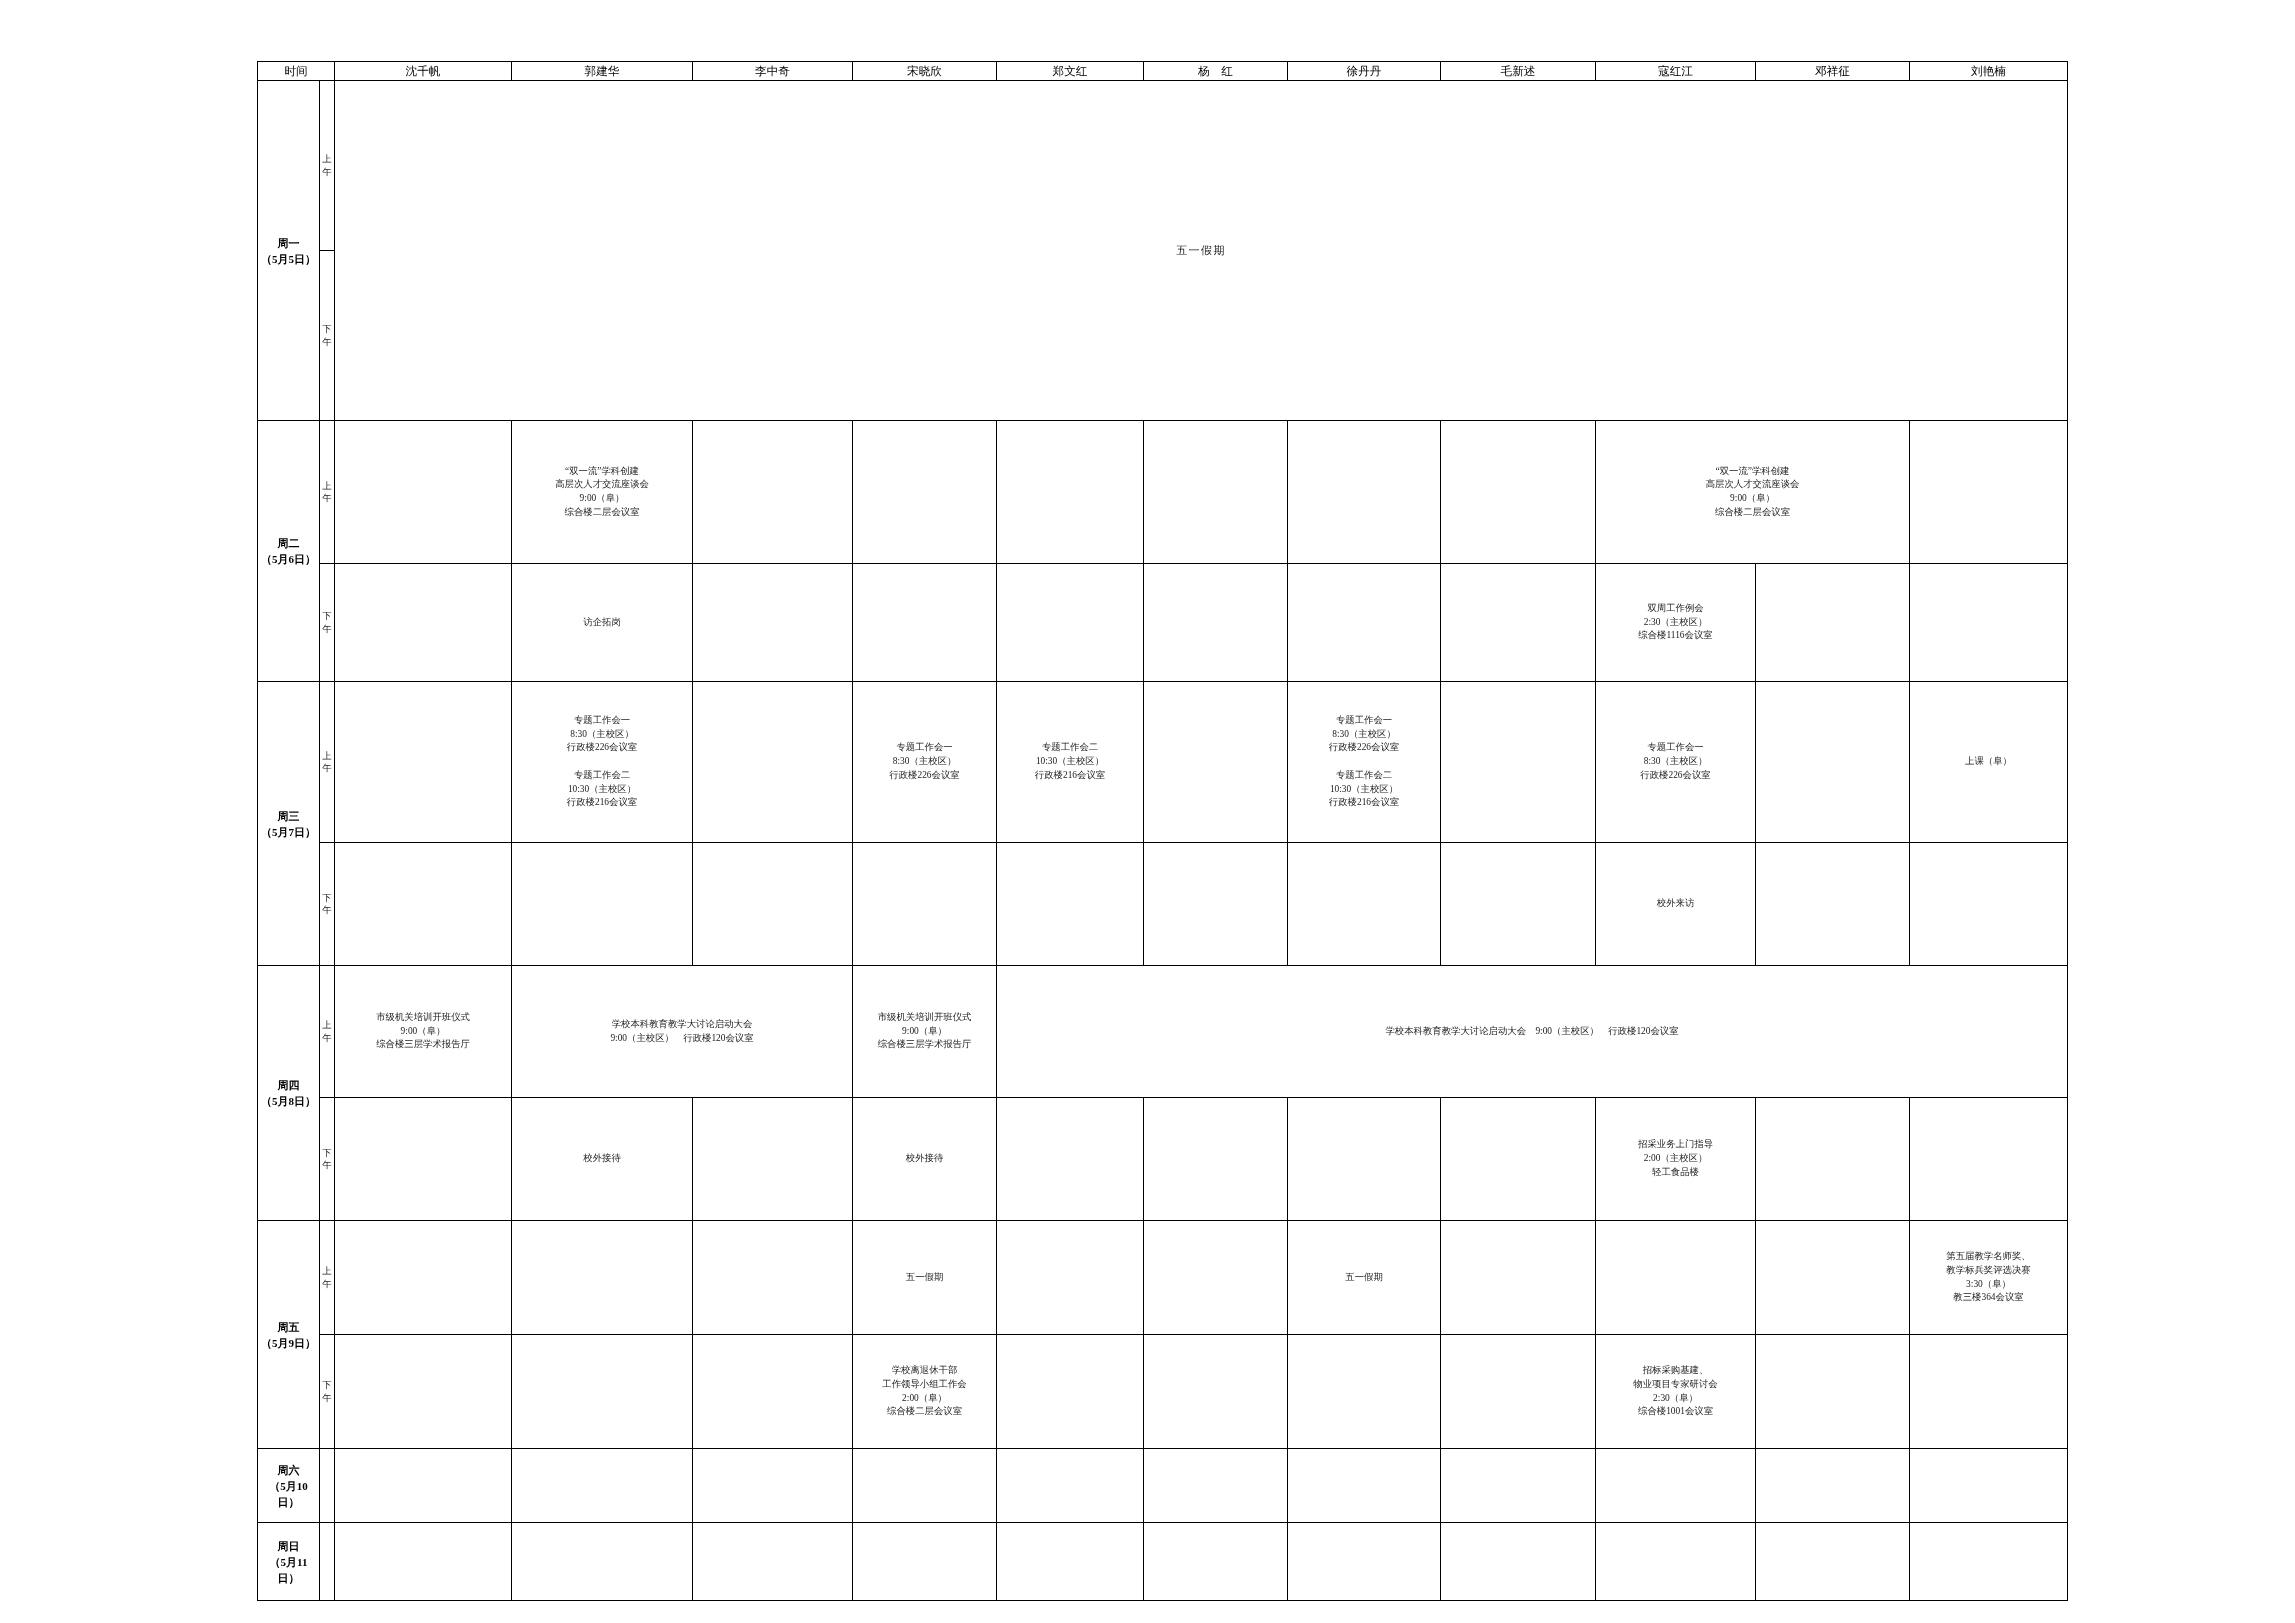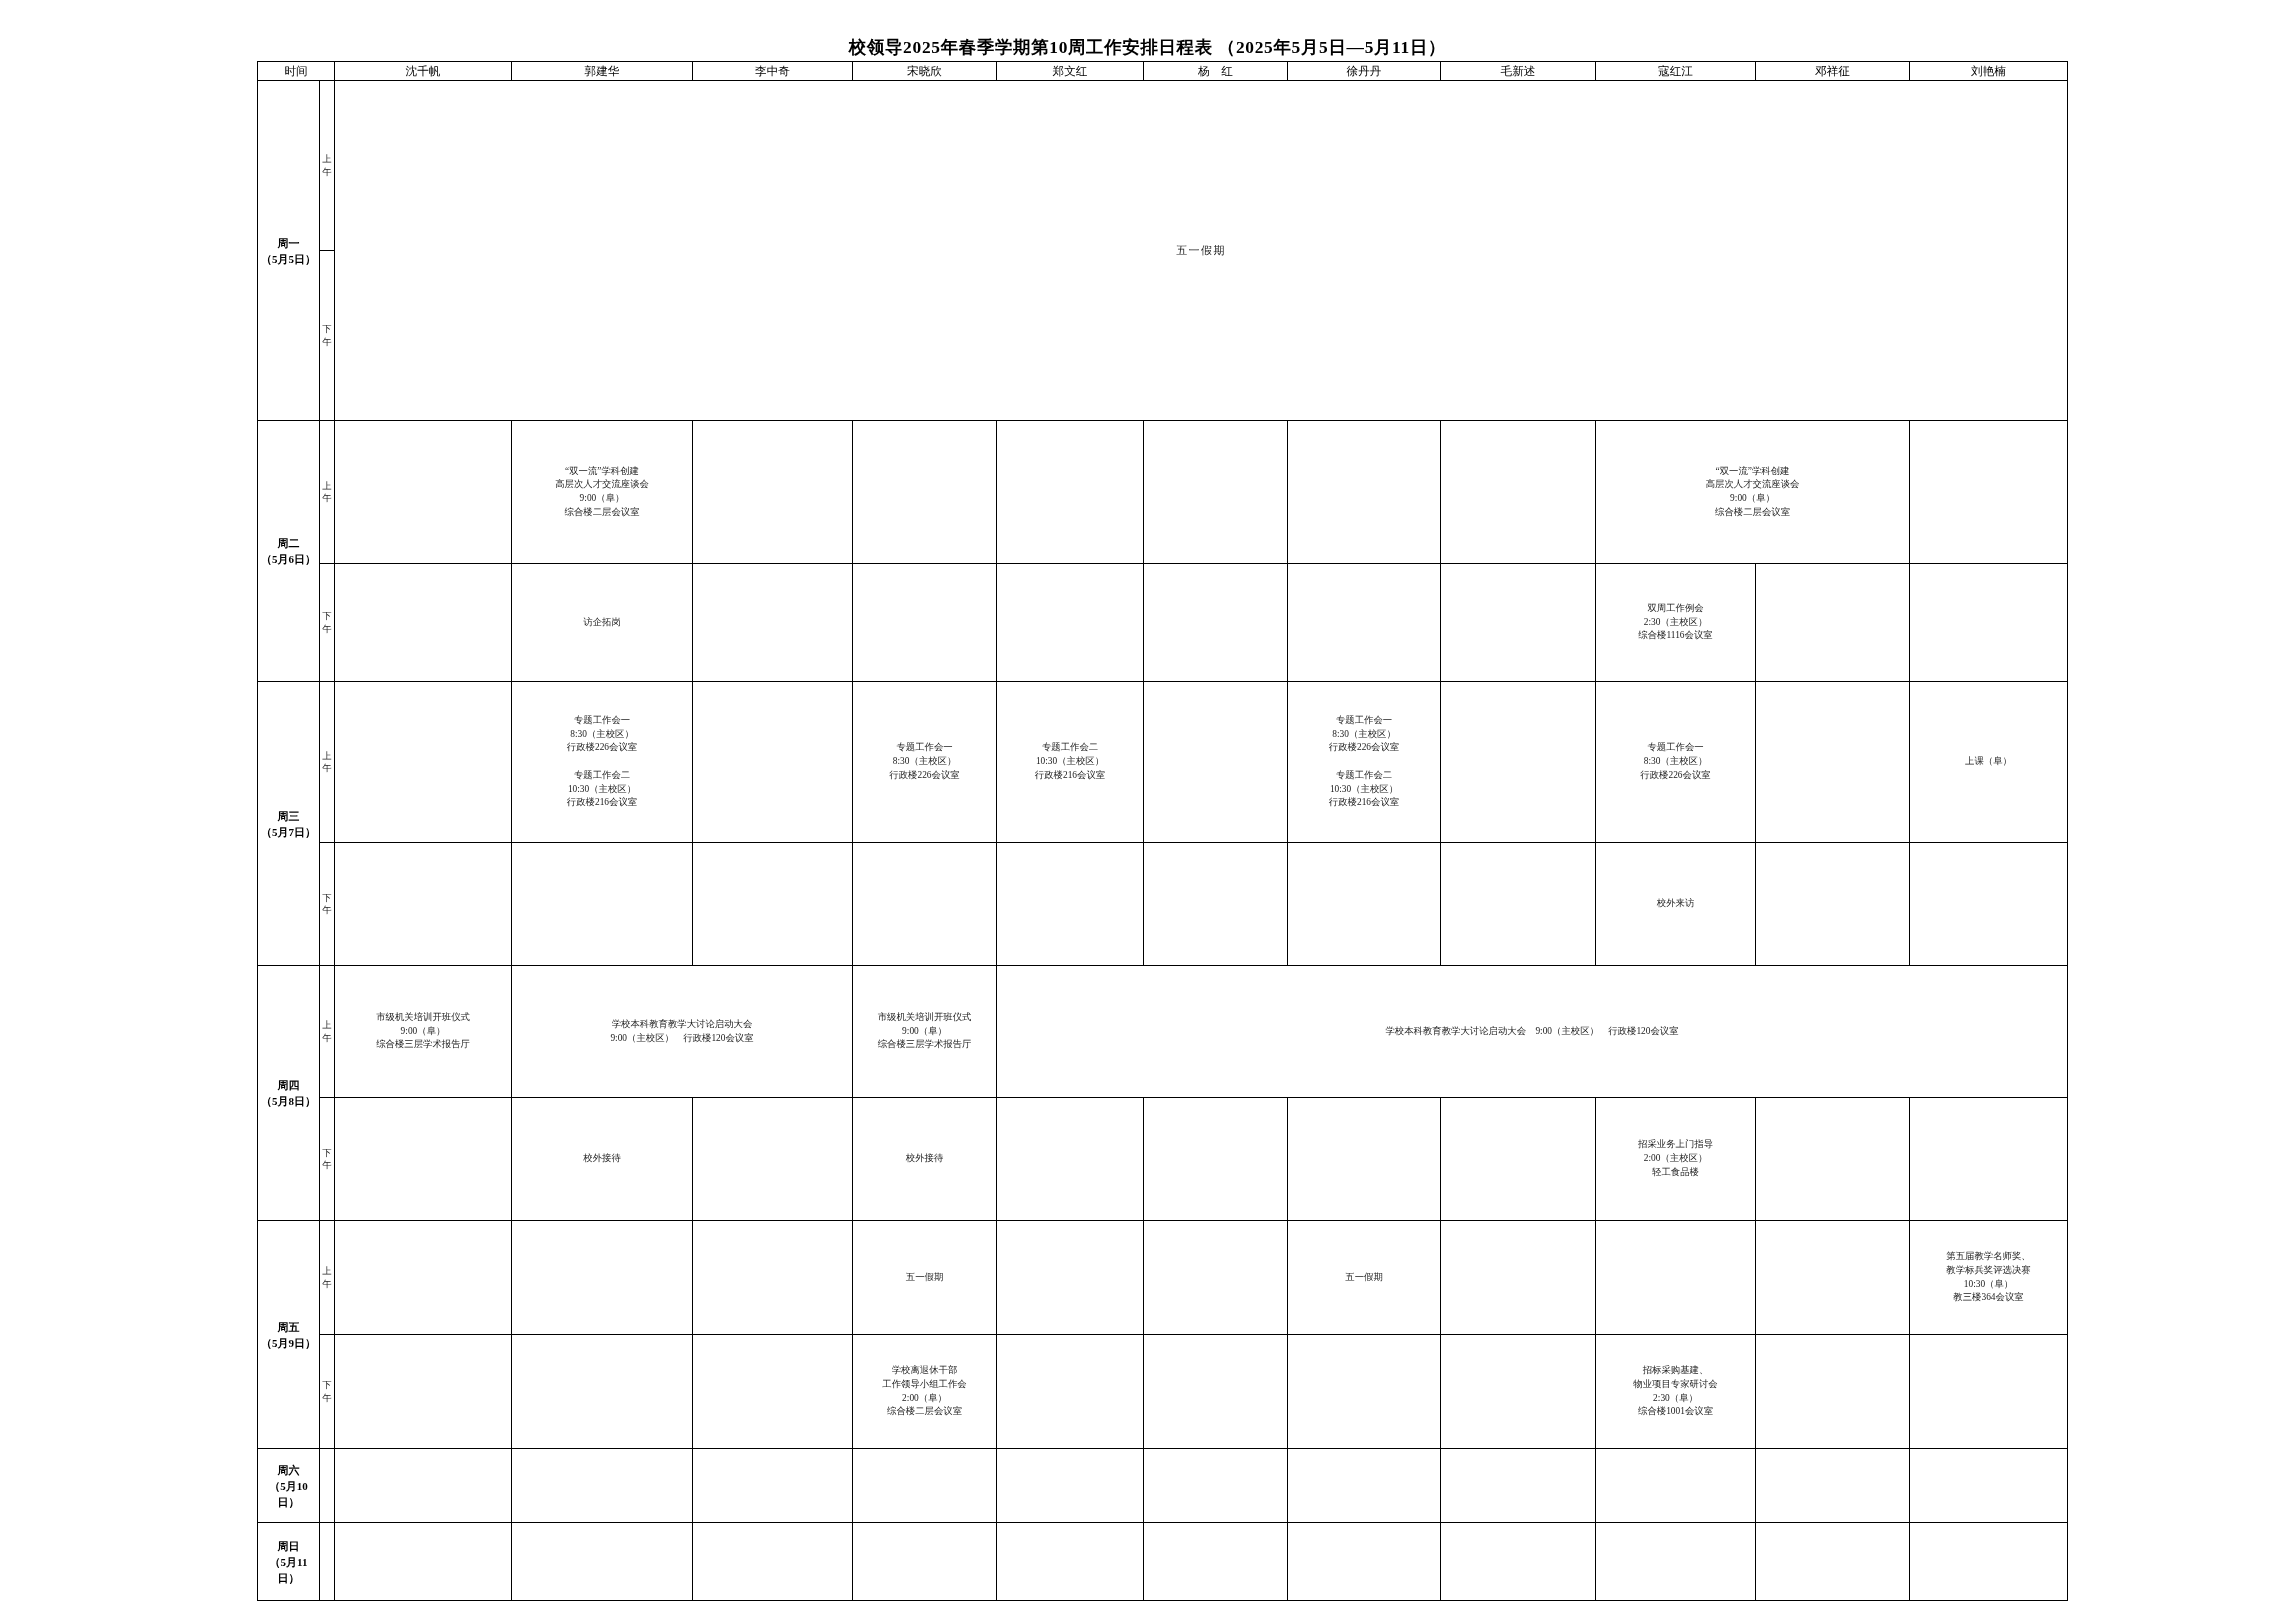--- a/index.html
+++ b/index.html
@@ -23,21 +23,20 @@
   .schedule th{font-weight:normal;font-size:11.6px;line-height:13px;padding:1.4px 0;}
   td.day{font-weight:bold;font-size:11px;line-height:16px;margin-top:41px;}
   td.ampm{font-size:9.4px;line-height:12.3px;color:#222;}
   td.event{font-size:9.4px;line-height:13.7px;color:#1a1a1a;}
   td.holiday{font-size:11px;letter-spacing:1.4px;}
 </style>
 </head>
 <body>
 
 <div class="sheet">
-  <div class="page-title">校领导2025年春季学期第10周工作安排日程表 （2025年5月5日—5月11日）</div>
 
   <table class="schedule">
     <colgroup>
       <col style="width:62px">
         <col style="width:15px">
       <col style="width:177px">
         <col style="width:181px">
         <col style="width:160px">
       <col style="width:144px">
         <col style="width:147px">
@@ -211,21 +210,21 @@
       <td></td>
       <td class="event">五一假期</td>
       <td></td>
       <td></td>
       <td class="event">五一假期</td>
       <td></td>
       <td></td>
       <td></td>
       <td class="event">第五届教学名师奖、
 教学标兵奖评选决赛
-10:30（阜）
+3:30（阜）
 教三楼364会议室</td>
     </tr>
     <tr style="height:114px">
       <td class="ampm">下
 午</td>
       <td></td>
       <td></td>
       <td></td>
       <td class="event">学校离退休干部
 工作领导小组工作会

